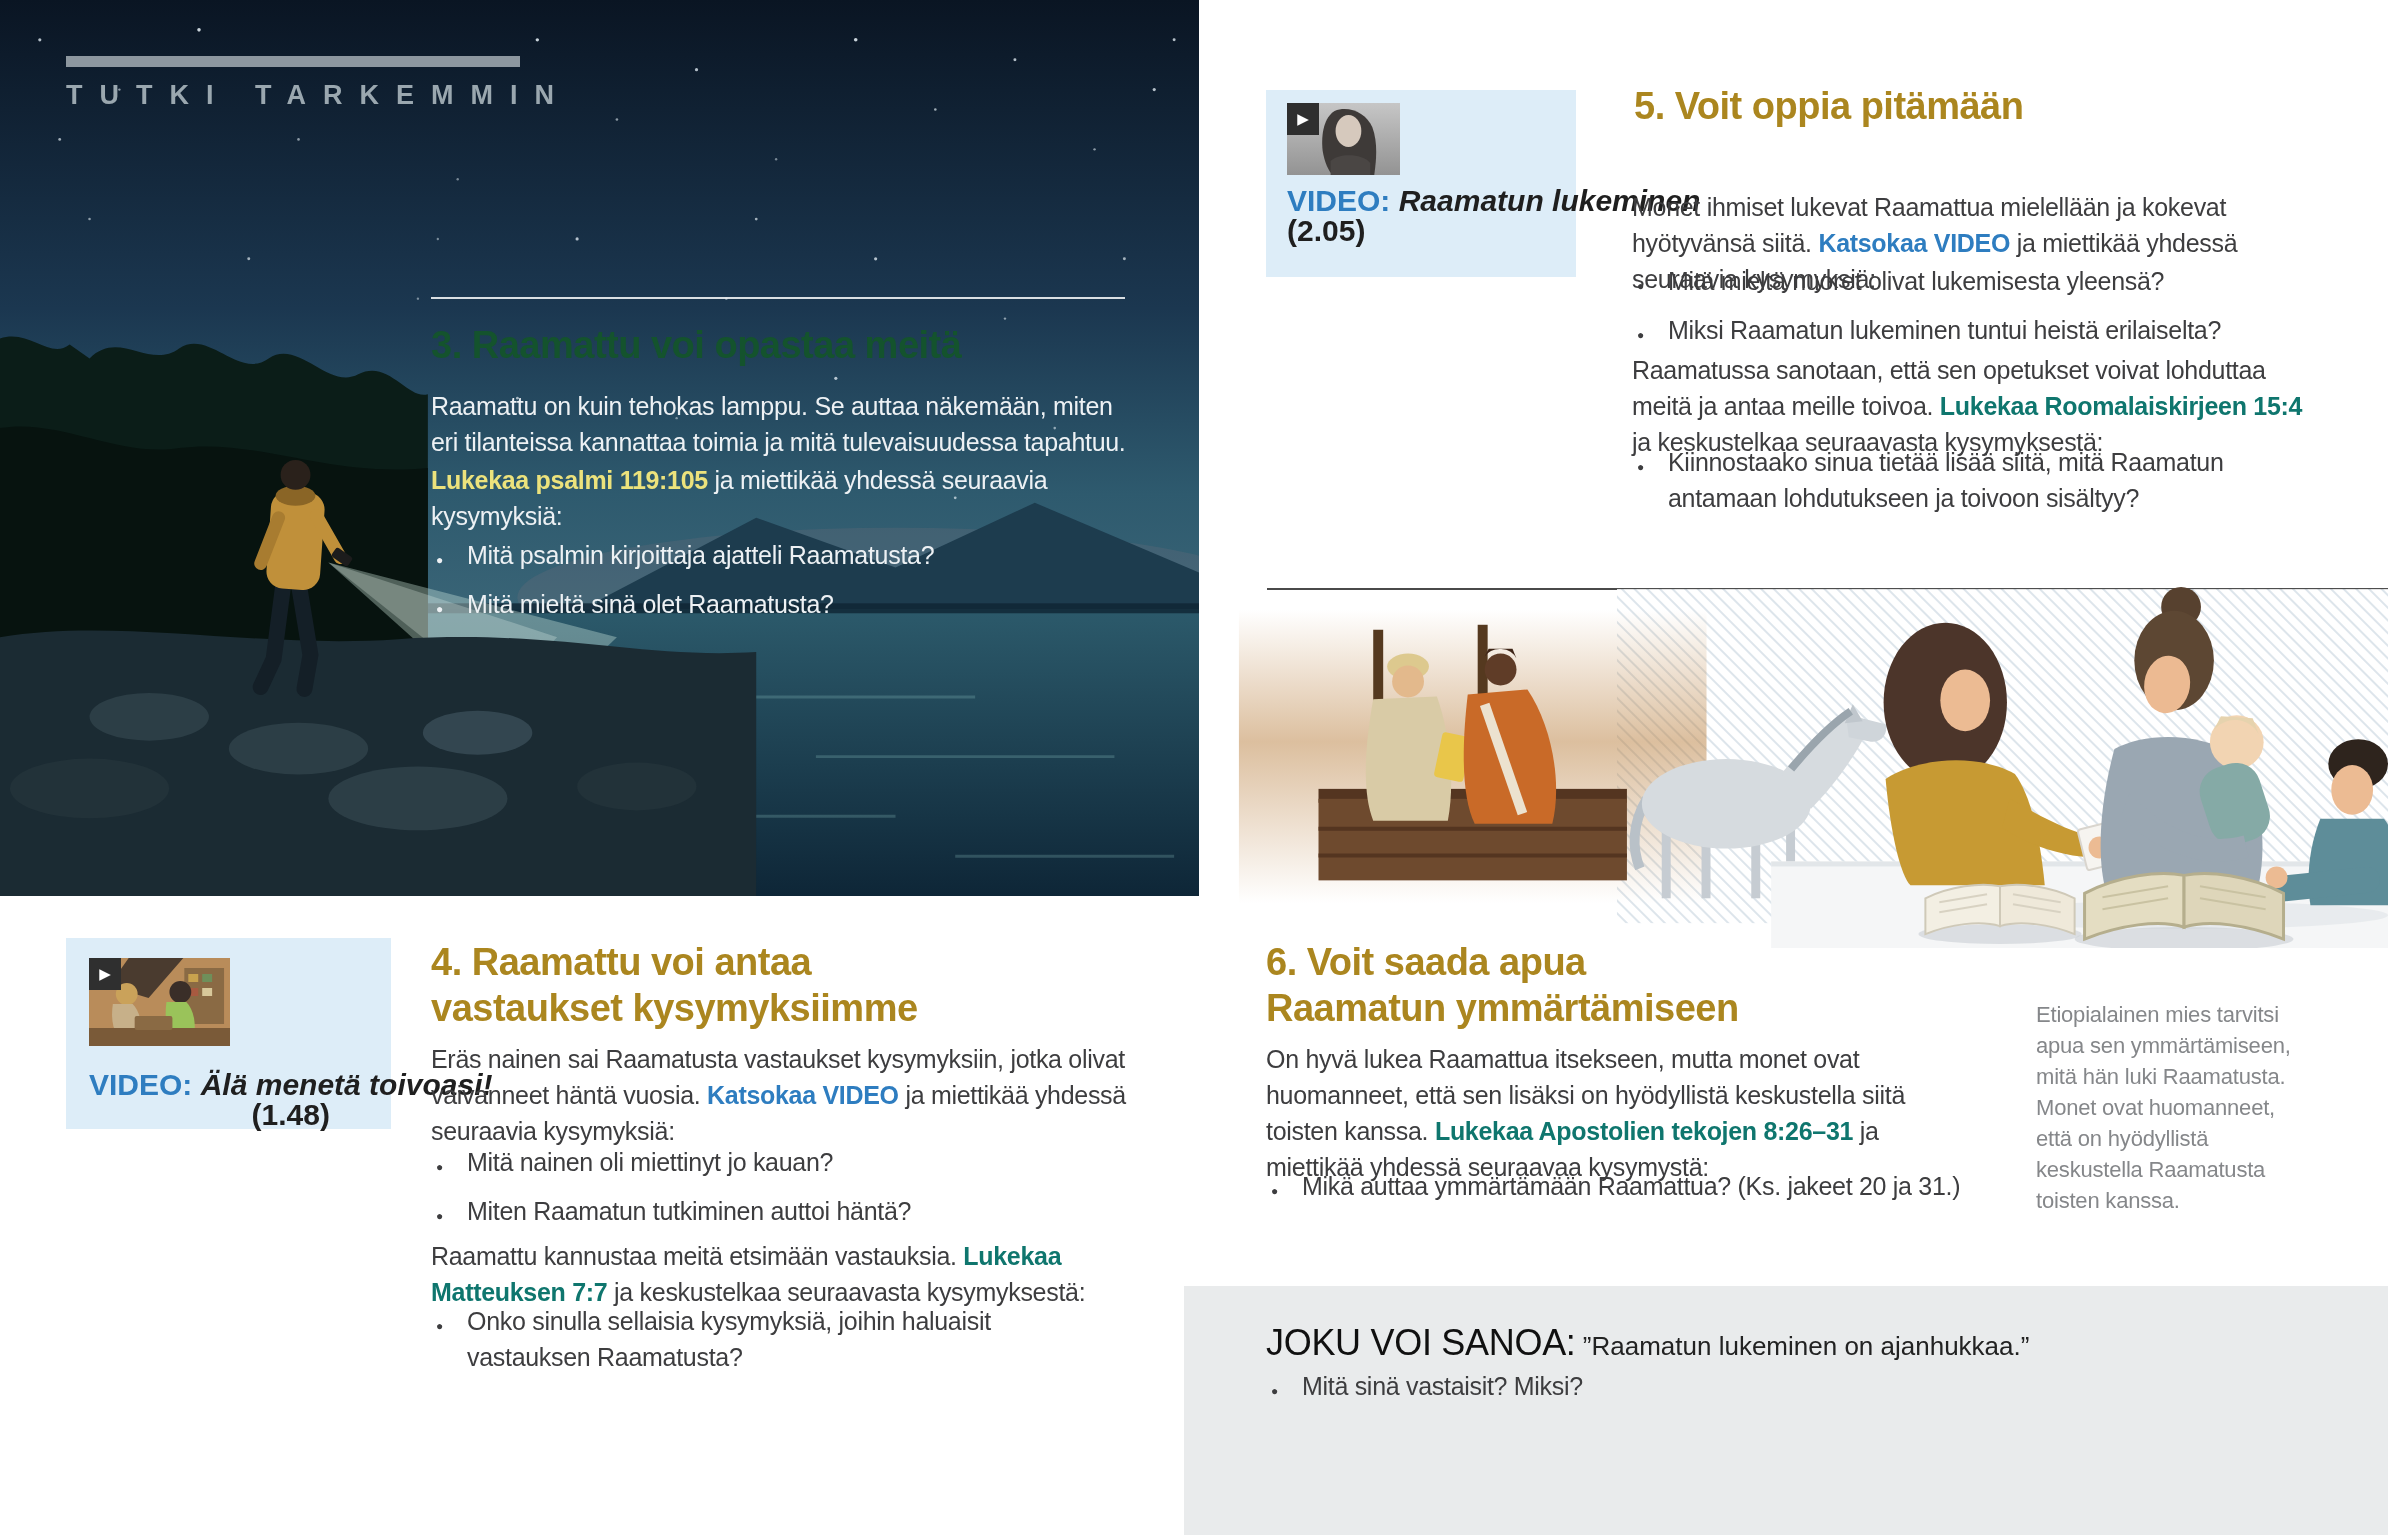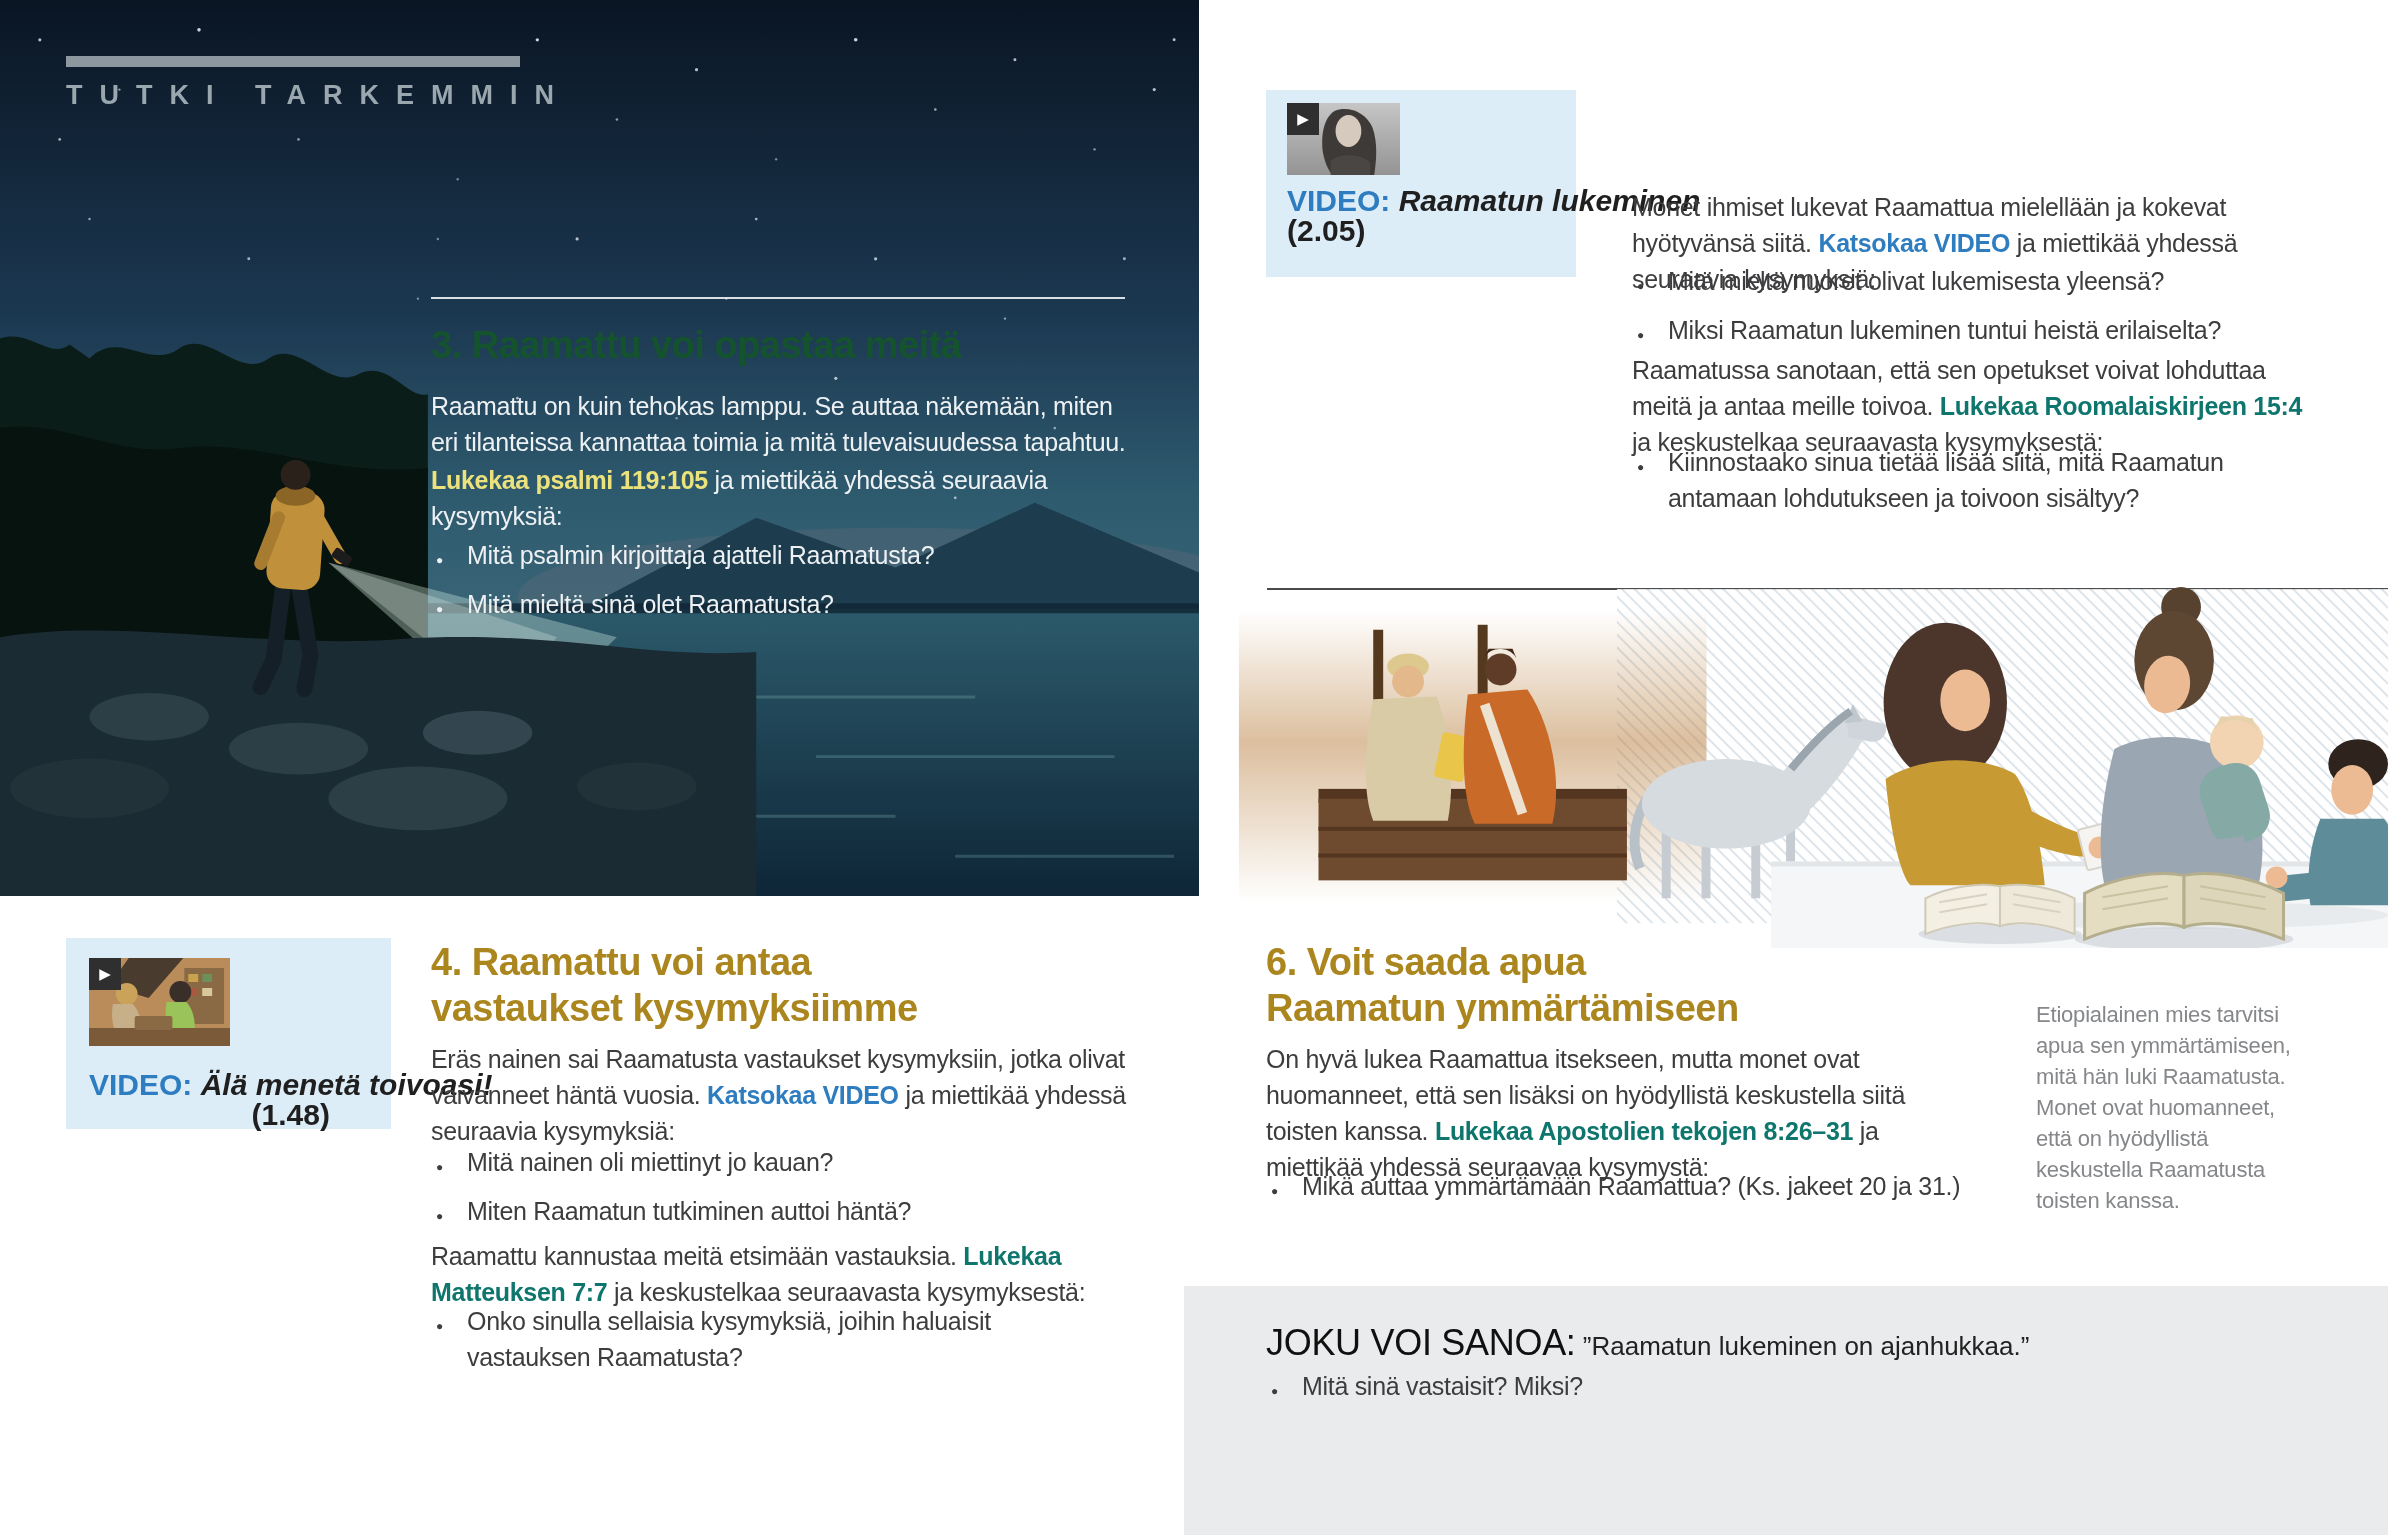--- a/index.html
+++ b/index.html
@@ -240,20 +240,21 @@
       <path d="M44,58 C52,50 76,50 84,60 L84,72 L44,72 Z" fill="#4a4644"></path>
     </svg>
     <div class="play">
         <span>▶</span>
       </div>
   </div>
   <div class="video-cap"><span class="vlabel">VIDEO:</span> <span class="vtitle">Raamatun lukeminen</span><span class="vdur">(2.05)</span></div>
 </div>
 
 <h2 class="abs h2 s5-h">
+    <span>5. Voit oppia pitämään</span>
   </h2>
 <p class="abs body s5-p1"><span>Monet ihmiset lukevat Raamattua mielellään ja kokevat hyötyvänsä siitä. </span><span class="link-blue">Katsokaa VIDEO</span><span> ja miettikää yhdessä seuraavia kysymyksiä:</span></p>
 <ul class="abs body bullets s5-ul">
   <li>Mitä mieltä nuoret olivat lukemisesta yleensä?</li>
   <li>Miksi Raamatun lukeminen tuntui heistä erilaiselta?</li>
 </ul>
 <p class="abs body s5-p2"><span>Raamatussa sanotaan, että sen opetukset voivat lohduttaa meitä ja antaa meille toivoa. </span><span class="link-gold">Lukekaa Roomalaiskirjeen 15:4</span><span> ja keskustelkaa seuraavasta kysymyksestä:</span></p>
 <ul class="abs body bullets s5-ul2">
   <li>Kiinnostaako sinua tietää lisää siitä, mitä Raamatun antamaan lohdutukseen ja toivoon sisältyy?</li>
 </ul>

